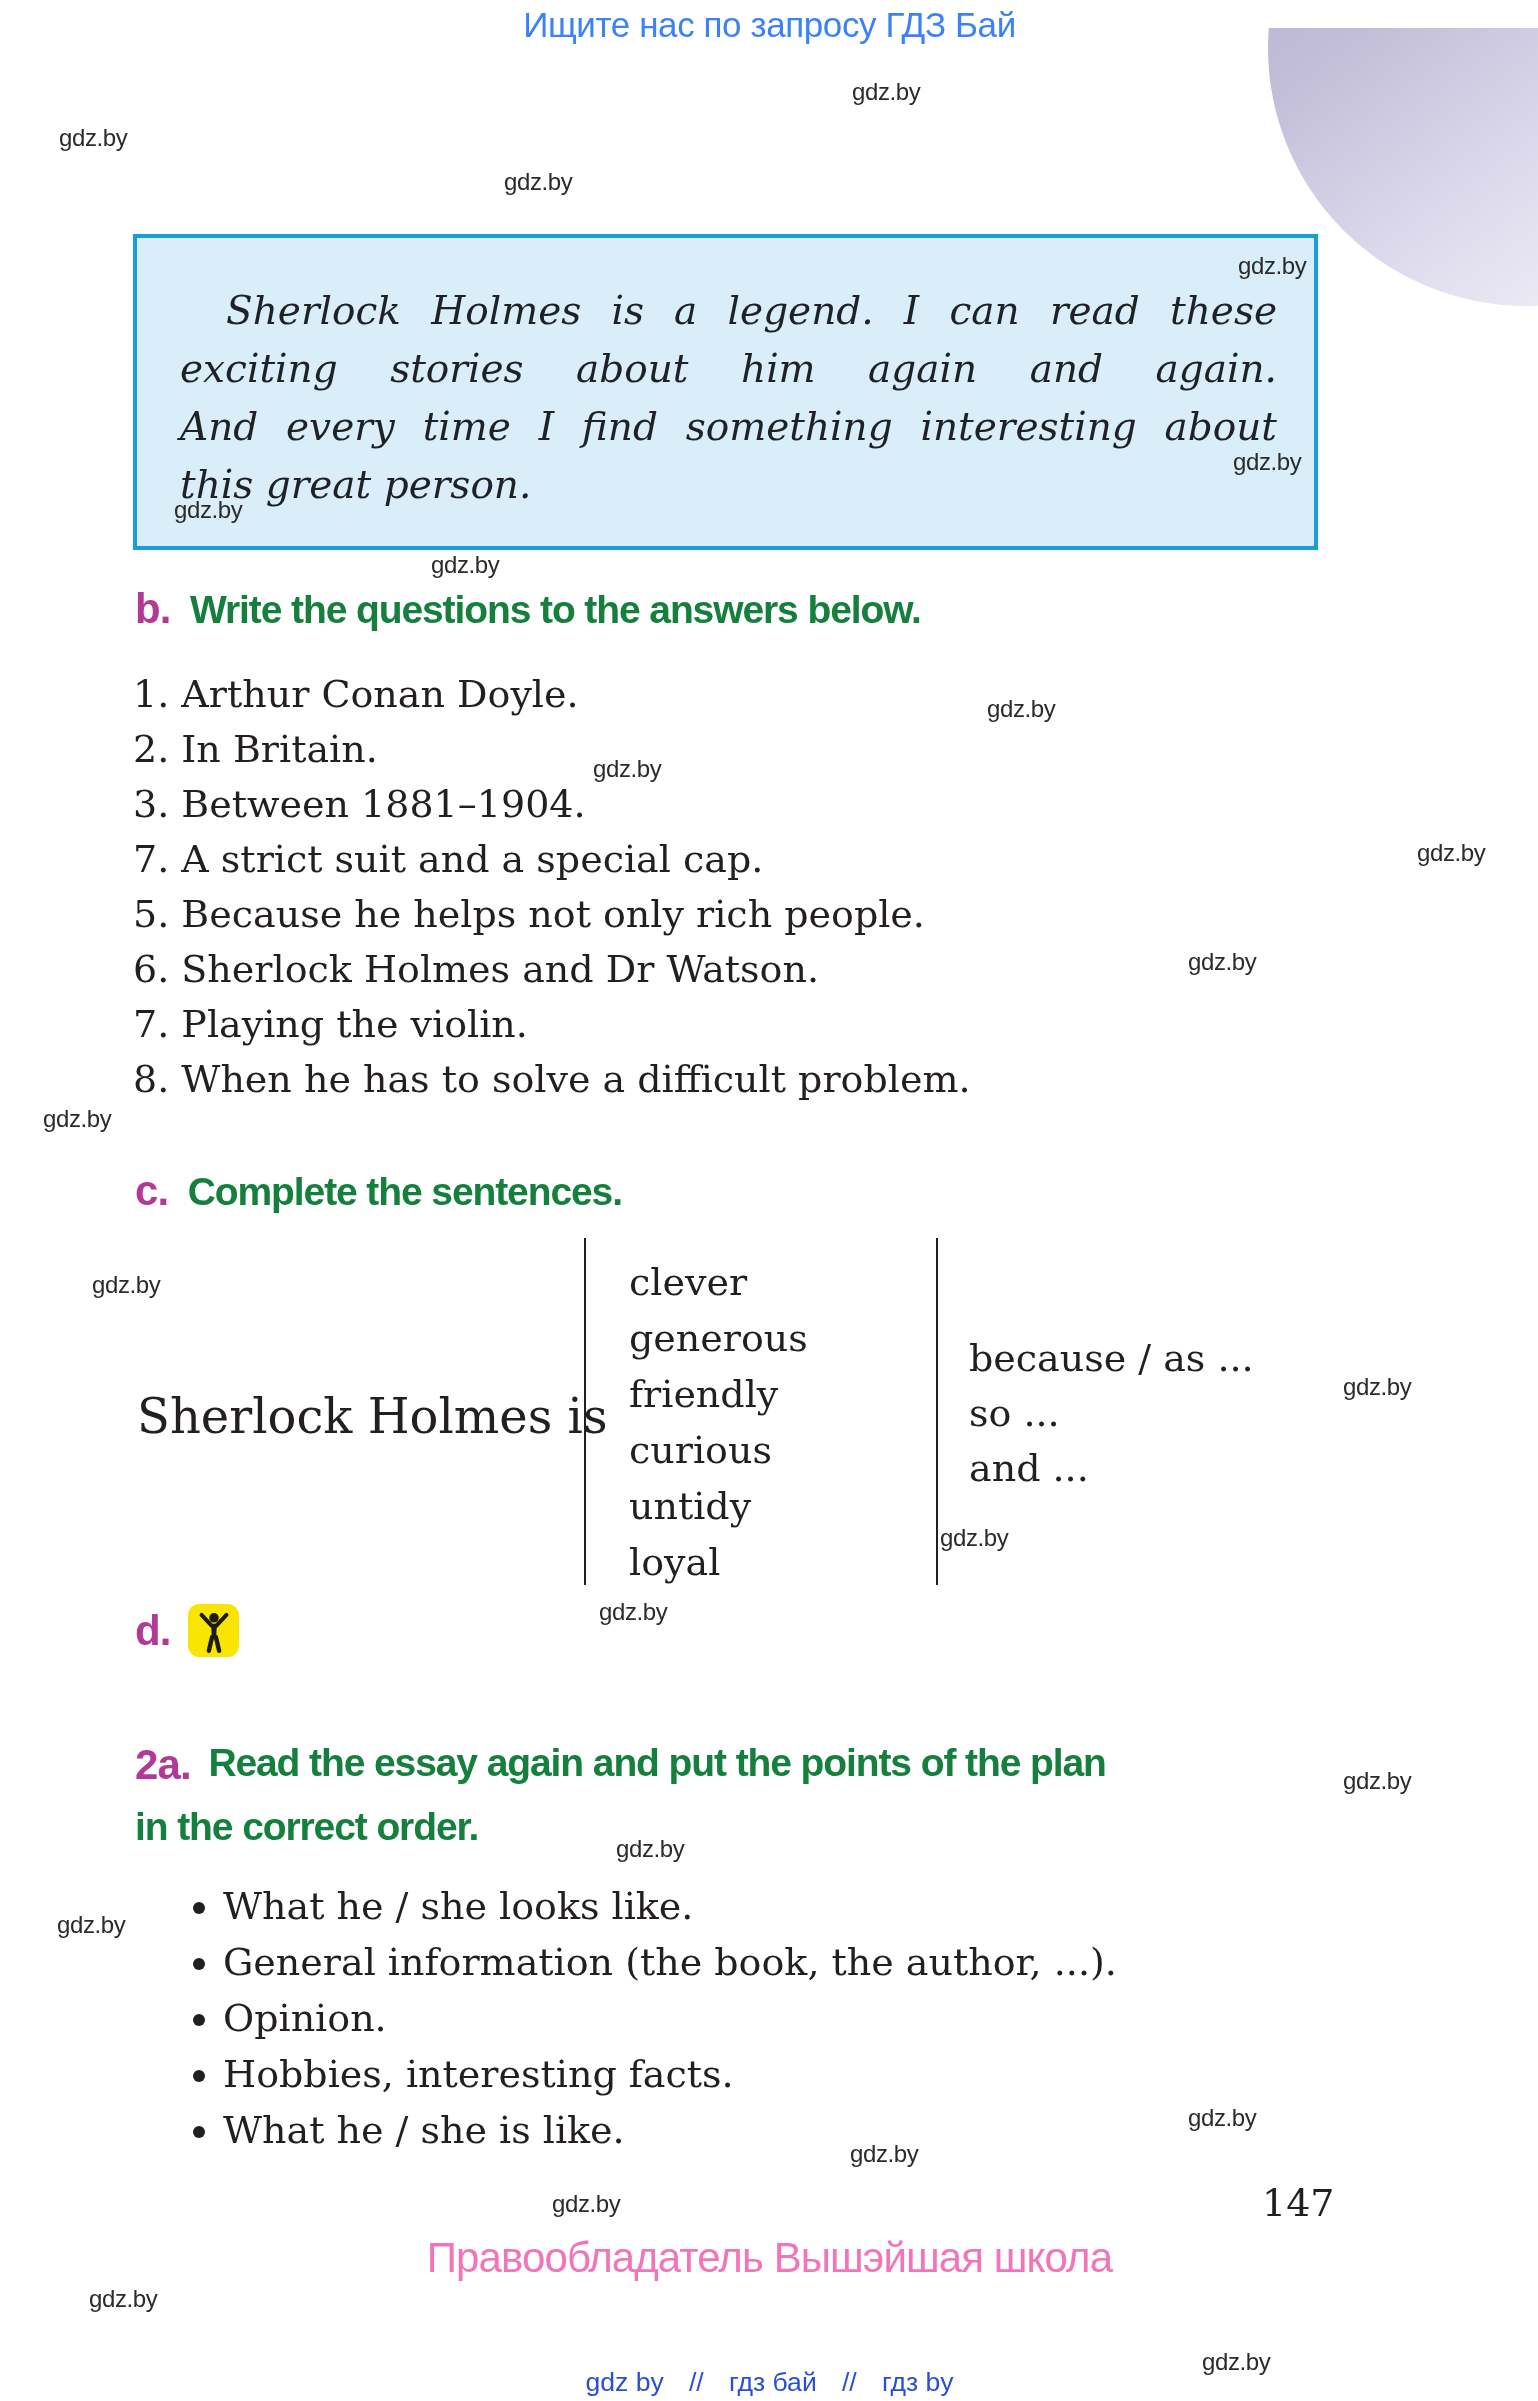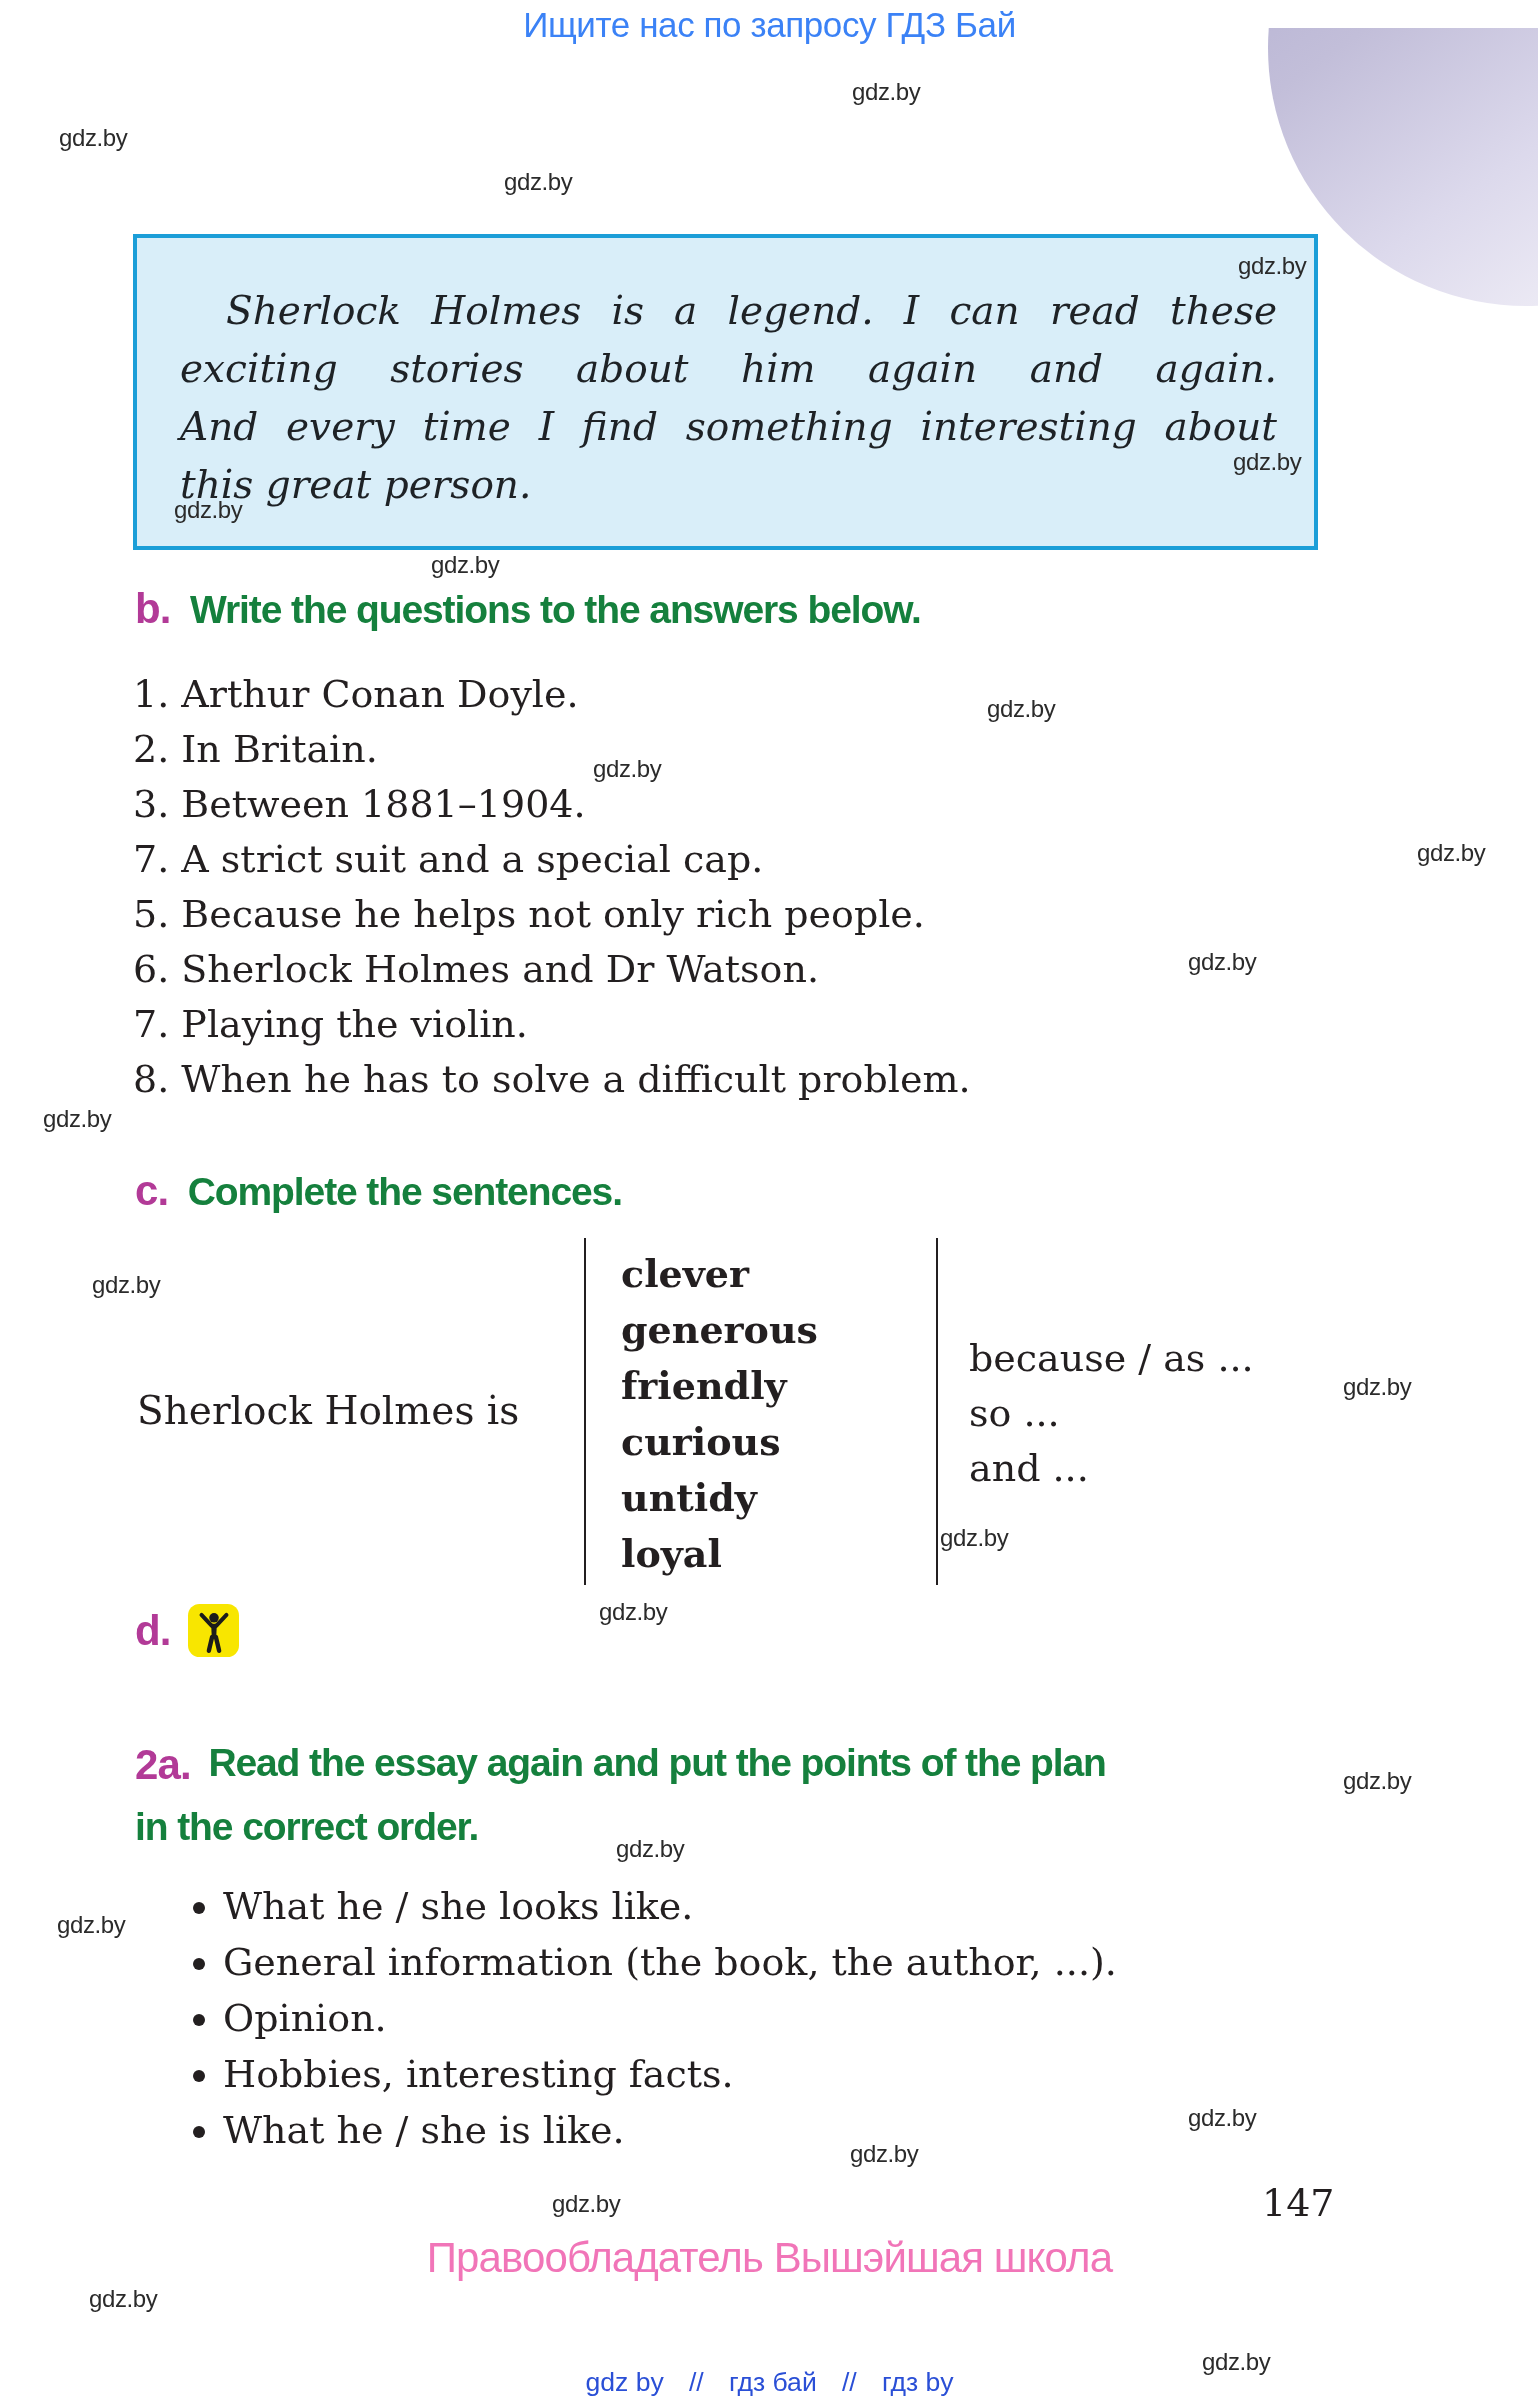--- a/index.html
+++ b/index.html
@@ -24,23 +24,23 @@
   .qline.last{text-align:left;text-align-last:left;}
   
   .hdr{position:absolute;display:flex;align-items:baseline;gap:19.5px;z-index:2;}
   .hletter{font-weight:700;font-size:42px;color:#b23a97;letter-spacing:-0.9px;}
   .htitle{font-weight:700;font-size:39px;color:#15803d;letter-spacing:-1.1px;}
   
   .serif{font-family:"DejaVu Serif",serif;color:#231f20;}
   .blist{position:absolute;left:133px;top:667px;list-style:none;margin:0;padding:0;z-index:2;}
   .blist li{font-size:38px;line-height:55px;white-space:nowrap;}
   
-  .subject{position:absolute;left:137px;top:1388px;font-size:39px;z-index:2;white-space:nowrap;}
+  .subject{position:absolute;left:137px;top:1388px;font-size:48px;z-index:2;white-space:nowrap;}
   .vline{position:absolute;width:1.8px;height:347px;background:#231f20;top:1238px;z-index:2;}
-  .adjlist{position:absolute;left:621px;top:1246px;list-style:none;margin:0;padding:0;z-index:2;font-weight:bold;}
+  .adjlist{position:absolute;left:621px;top:1246px;list-style:none;margin:8px;padding:0;z-index:2;}
   .adjlist li{font-size:38px;line-height:56px;}
   .connlist{position:absolute;left:969px;top:1331px;list-style:none;margin:0;padding:0;z-index:2;}
   .connlist li{font-size:38px;line-height:55px;white-space:nowrap;}
   
   .d-row{position:absolute;left:135px;top:1604px;display:flex;align-items:center;gap:17.7px;z-index:2;}
   .micon{width:51px;height:53px;background:#f8e600;border-radius:11.5px;display:flex;
          align-items:center;justify-content:center;}
   
   .h2a{position:absolute;left:135px;top:1741px;width:1241px;z-index:2;}
   .h2a .row1{display:flex;align-items:flex-start;gap:17.7px;}

